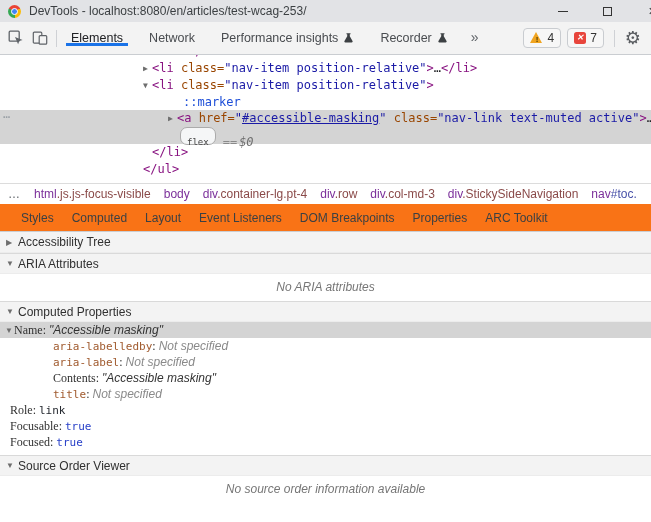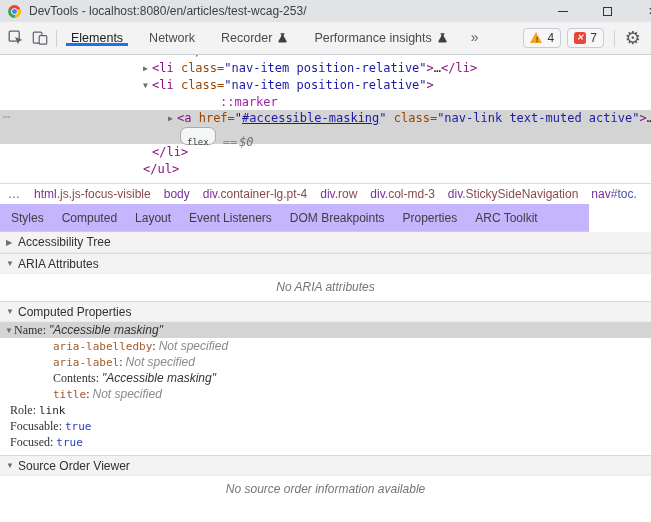--- a/index.html
+++ b/index.html
@@ -62,41 +62,41 @@
   .ln4 { top:55px; padding-left:168px; }
   .ln5 { top:72px; padding-left:180px; }
   .ln6 { top:89px; padding-left:152px; }
   .ln7 { top:106px; padding-left:143px; }
   .arr { display:inline-block; width:9px; font-size:8px; color:#6e6e6e; vertical-align:1px; }
   .tag { color:#881280; }
   .attr { color:#994500; }
   .val { color:#1a1aa6; }
   .val.link { text-decoration:underline; }
   .ell { color:#202124; }
-  .marker { color:#a21caf;margin-left:37px; }
+  .marker { color:#1d4ed8; }
   .overflow-dots { position:absolute; left:3px; top:55px; height:17px; line-height:15px;
     color:#9aa0a6; font-size:12px; letter-spacing:1px; }
   .flex-badge { display:inline-block; height:13px; line-height:12px; border:1px solid #ababab;
     border-radius:7px; background:#f5f6f7; padding:8px 6px; font-size:9px; color:#444;
     vertical-align:1px; }
   .eq { color:#8a8a8a; margin:0 2px 0 7px; }
   .dollar { color:#6f6f6f; font-style:italic; }
   
   .crumbs { position:absolute; top:183px; left:0; width:651px; height:21px; background:#fff;
     border-top:1px solid #dcdcdc; display:flex; align-items:center; gap:13px;
     padding-left:8px; font-size:12px; white-space:nowrap; overflow:hidden; }
   .crumb-more { color:#5f6368; letter-spacing:1px; }
   .crumb { white-space:nowrap; }
   .crumb .ctag { color:#7b2f9a; font-style:normal; }
   .crumb .crest { color:#8a4a49; font-style:normal; }
   .crumb .crest.idpart { color:#4750a8; }
   
-  .panel-tabs { position:absolute; top:204px; left:0; width:589px; height:28px;
-    background:#c4b5fd; border-bottom:1px solid #cacdd1; display:flex; align-items:stretch;
-    padding-left:2px; font-size:12px; color:#3c4043; white-space:nowrap; }
+  .panel-tabs { position:absolute; top:204px; left:0; width:651px; height:28px;
+    background:#f97316; border-bottom:1px solid #cacdd1; display:flex; align-items:stretch;
+    padding-left:12px; font-size:12px; color:#3c4043; white-space:nowrap; }
   .ptab { position:relative; display:flex; align-items:center; padding:0 9px; }
   .ptab.selected { color:#202124; }
   .ptab.selected::after { content:""; position:absolute; left:4px; right:4px; bottom:0;
     height:2.5px; background:#1a73e8; }
   
   .a11y { position:absolute; top:232px; left:0; width:651px; bottom:0; background:#fff;
     font-size:12px; overflow:hidden; }
   .sec-header { height:21px; background:#f3f3f3; border-top:1px solid #d9d9d9;
     border-bottom:1px solid #ececec; display:flex; align-items:center; padding-left:6px;
     color:#303030; }
@@ -148,27 +148,27 @@
     </svg>
   </span>
   <span class="vsep"></span>
   <span class="tab first selected">
     <span>Elements</span>
   </span>
   <span class="tab">
     <span>Network</span>
   </span>
   <span class="tab">
-    <span>Recorder</span>
+    <span>Performance insights</span>
     <svg width="11" height="12" viewBox="0 0 12 12">
       <path d="M3.8 0.8 h4.4 v1 h-0.8 v2.4 l3 5.2 c0.4 0.7 -0.1 1.5 -0.9 1.5 H2.5 c-0.8 0 -1.3 -0.8 -0.9 -1.5 l3 -5.2 V1.8 h-0.8 z" fill="#3c4043"></path>
     </svg>
   </span>
   <span class="tab">
-    <span>Performance insights</span>
+    <span>Recorder</span>
     <svg width="11" height="12" viewBox="0 0 12 12">
       <path d="M3.8 0.8 h4.4 v1 h-0.8 v2.4 l3 5.2 c0.4 0.7 -0.1 1.5 -0.9 1.5 H2.5 c-0.8 0 -1.3 -0.8 -0.9 -1.5 l3 -5.2 V1.8 h-0.8 z" fill="#3c4043"></path>
     </svg>
   </span>
   <span class="more-tabs">»</span>
   <div class="tb-right">
     <span class="count-badge">
       <i class="warn-tri">
           <b></b>
           <span>!</span>

